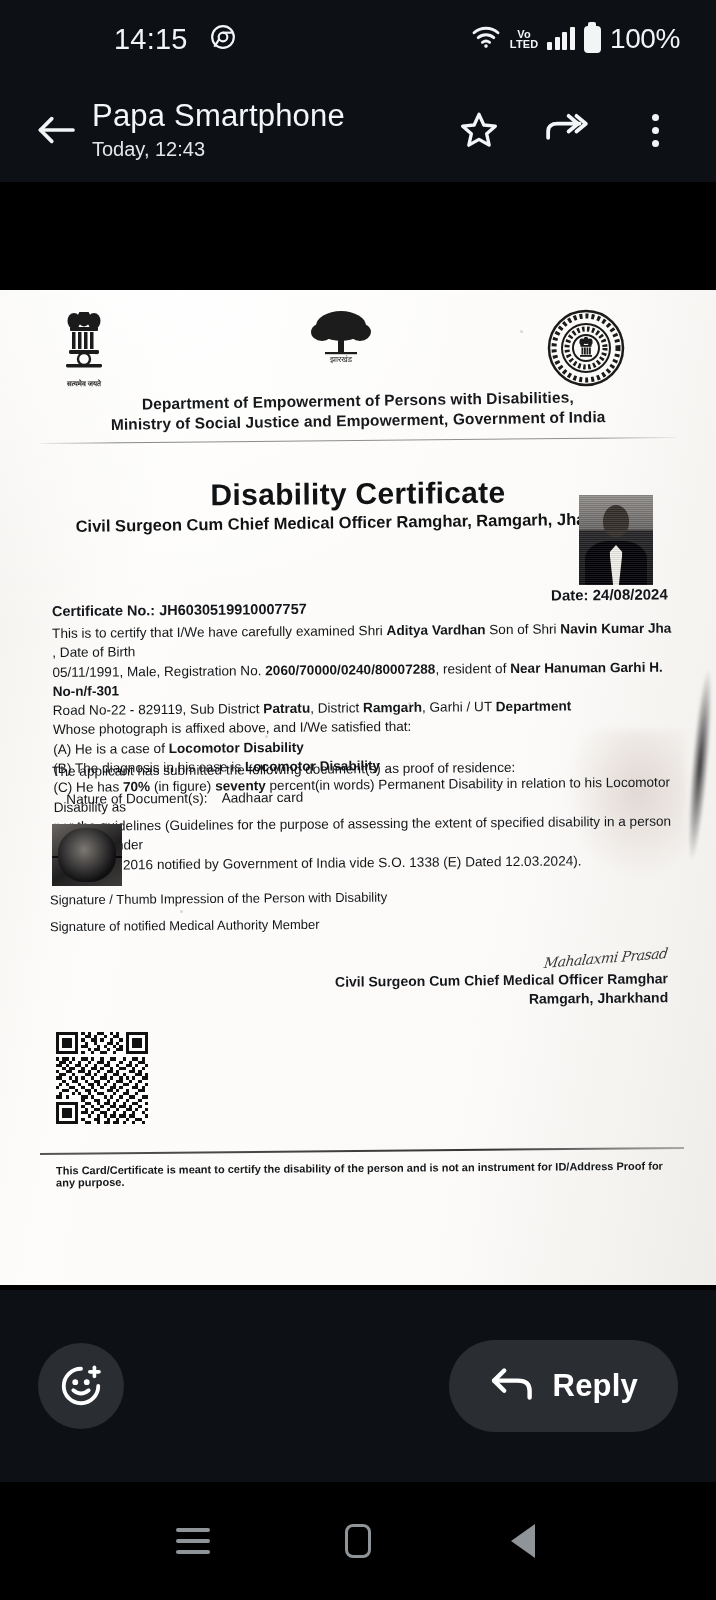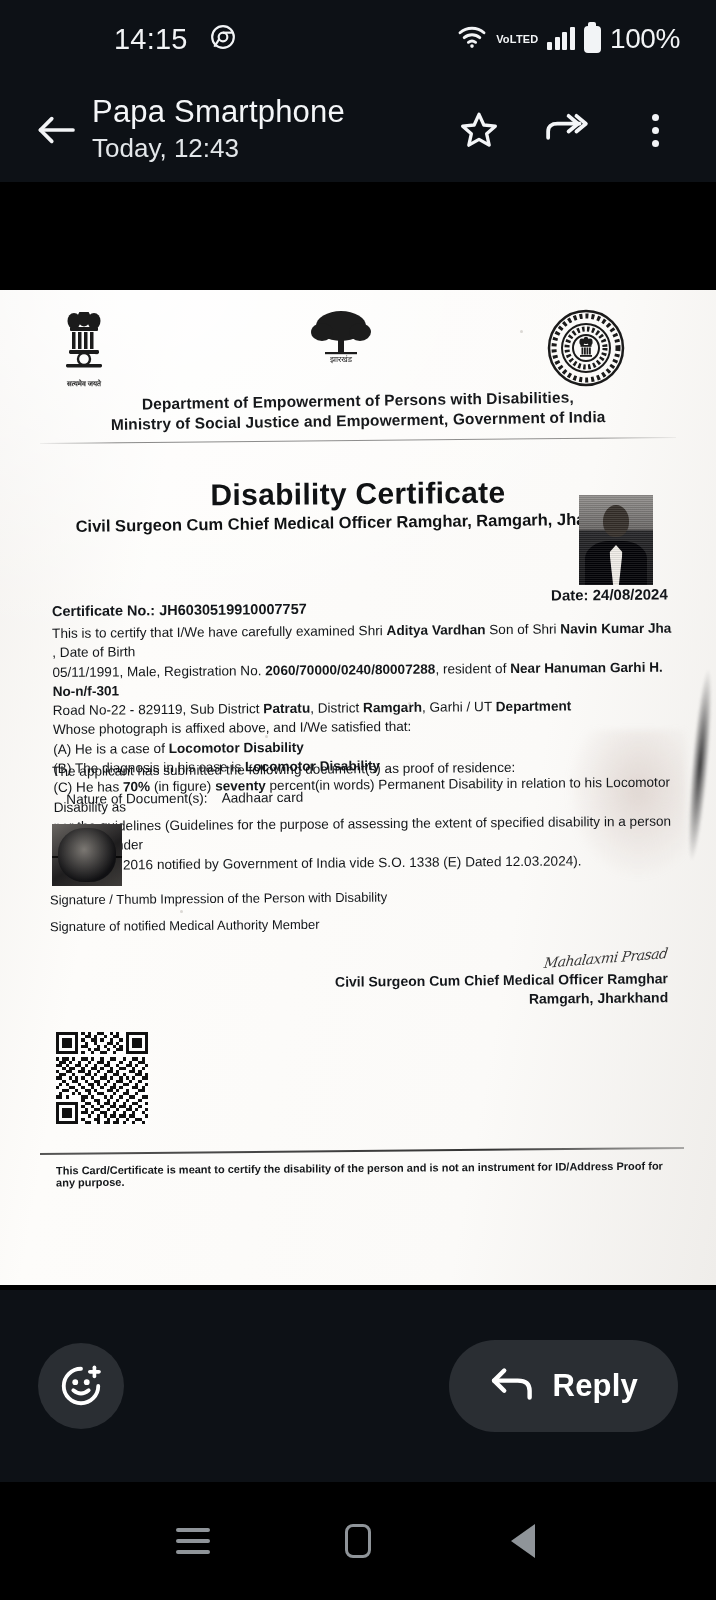--- a/index.html
+++ b/index.html
@@ -22,21 +22,21 @@
     background: #0d1116;
     display: flex; align-items: center;
     padding: 0 36px;
     color: #fff;
   }
   .sb-left { display: flex; align-items: center; gap: 22px; margin-left: 78px; }
   .sb-time { font-size: 29px; letter-spacing: .2px; font-weight: 400; color:#f2f4f6;}
   .sb-right { margin-left: auto; display: flex; align-items: center; gap: 9px; }
   .sb-batt-text { font-size: 28px; color: #f2f4f6; letter-spacing: -.4px; }
   .volte {
-    display: inline-flex; flex-direction: row; align-items: flex-end;
+    display: inline-flex; flex-direction: column; align-items: center;
     line-height: .92; font-size: 11px; font-weight: 700; letter-spacing: .2px;
     color: #f2f4f6;
   }
   .bars { display: flex; align-items: flex-end; gap: 2.5px; height: 22px; }
   .bars i { width: 5px; background: #f2f4f6; border-radius: 1px; display:block;}
   .bars i:nth-child(1){height:8px}.bars i:nth-child(2){height:13px}
   .bars i:nth-child(3){height:18px}.bars i:nth-child(4){height:23px}
   .batt {
     width: 17px; height: 27px; border: 2.5px solid #f2f4f6; border-radius: 4px;
     position: relative; background: #f2f4f6;
@@ -46,21 +46,21 @@
 
   
   .appbar {
     position: absolute; top: 78px; left: 0; right: 0; height: 104px;
     background: #0d1116;
     display: flex; align-items: center; padding: 0 30px;
   }
   .back-arrow { width: 52px; height: 52px; display:flex; align-items:center; justify-content:center; flex:0 0 auto;}
   .titles { margin-left: 10px; display: flex; flex-direction: column; justify-content: center; }
   .t-main { color: #f4f6f8; font-size: 31px; font-weight: 400; line-height: 1.18; letter-spacing:.2px;}
-  .t-sub  { color: #e3e7ea; font-size: 26px; font-weight: 400; line-height: 1.3; margin-top: 2px;}
+  .t-sub  { color: #e3e7ea; font-size: 20px; font-weight: 400; line-height: 1.3; margin-top: 2px;}
   .appbar-actions { margin-left: auto; display: flex; align-items: center; gap: 42px; padding-right: 8px;}
   .act { width: 46px; height: 46px; display:flex;align-items:center;justify-content:center;}
   .kebab { display:flex; flex-direction:column; gap:6px; align-items:center; }
   .kebab i { width:7px;height:7px;border-radius:50%;background:#f2f4f6;display:block;}
 
   
   .media-area {
     position: absolute; top: 182px; left: 0; right: 0; bottom: 310px;
     background: #000;
   }

